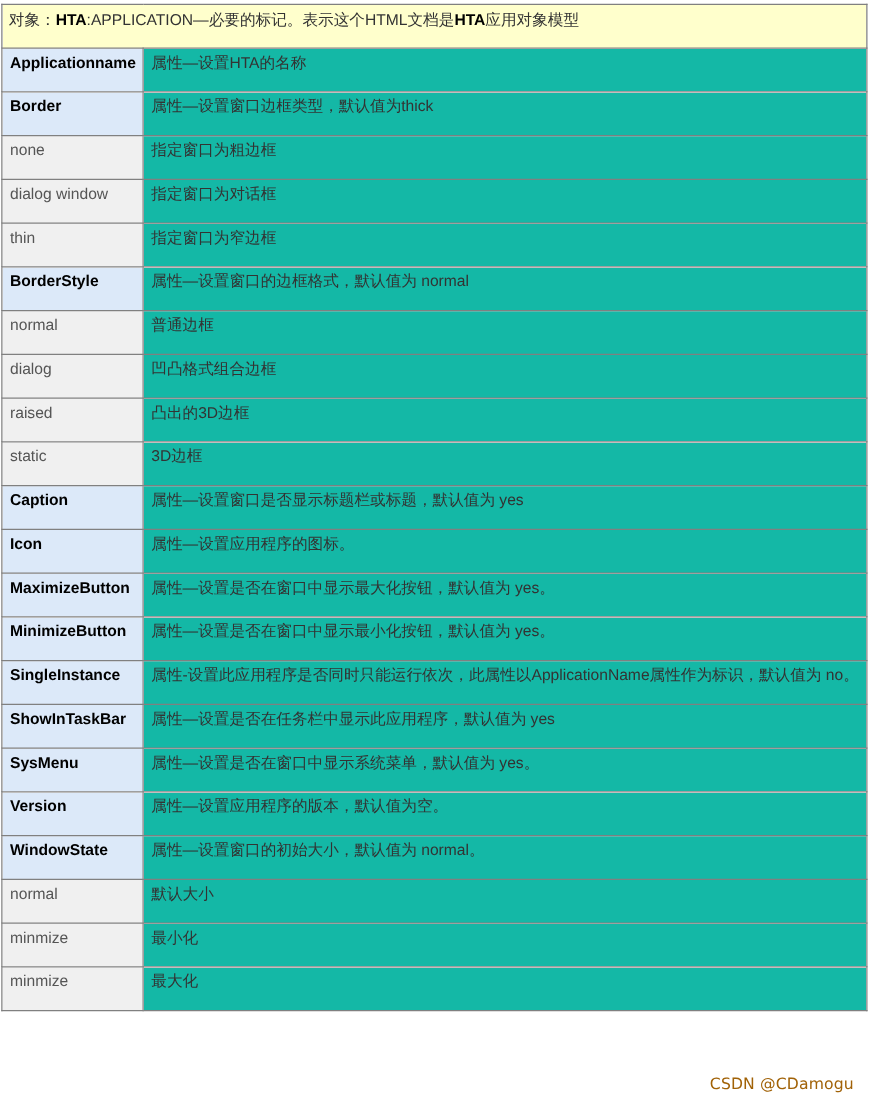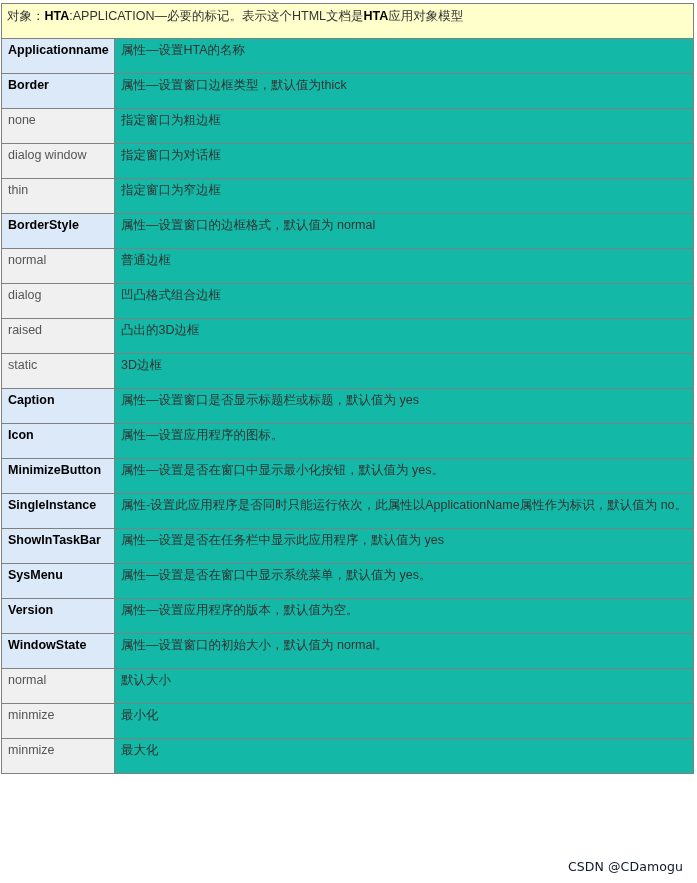--- a/index.html
+++ b/index.html
@@ -65,21 +65,21 @@
     table.hta td.key span,
     table.hta td.desc span {
       position: relative;
       top: -6px;
     }
     .watermark {
       position: absolute;
       right: 14px;
       top: 859px;
       font-size: 12.5px;
-      color: #0f172a;
+      color: #a16207;
       font-family: "DejaVu Sans", sans-serif;
       letter-spacing: 0.1px;
     }
   </style>
 </head>
 <body>
 
 <table class="hta">
   <colgroup>
     <col style="width:113px">
@@ -131,20 +131,24 @@
       </tr>
       <tr>
         <td class="key prop"><span>Caption</span></td>
         <td class="desc"><span>属性—设置窗口是否显示标题栏或标题，默认值为 yes</span></td>
       </tr>
       <tr>
         <td class="key prop"><span>Icon</span></td>
         <td class="desc"><span>属性—设置应用程序的图标。</span></td>
       </tr>
       <tr>
+        <td class="key prop"><span>MaximizeButton</span></td>
+        <td class="desc"><span>属性—设置是否在窗口中显示最大化按钮，默认值为 yes。</span></td>
+      </tr>
+      <tr>
         <td class="key prop"><span>MinimizeButton</span></td>
         <td class="desc"><span>属性—设置是否在窗口中显示最小化按钮，默认值为 yes。</span></td>
       </tr>
       <tr>
         <td class="key prop"><span>SingleInstance</span></td>
         <td class="desc"><span>属性-设置此应用程序是否同时只能运行依次，此属性以ApplicationName属性作为标识，默认值为 no。</span></td>
       </tr>
       <tr>
         <td class="key prop"><span>ShowInTaskBar</span></td>
         <td class="desc"><span>属性—设置是否在任务栏中显示此应用程序，默认值为 yes</span></td>

